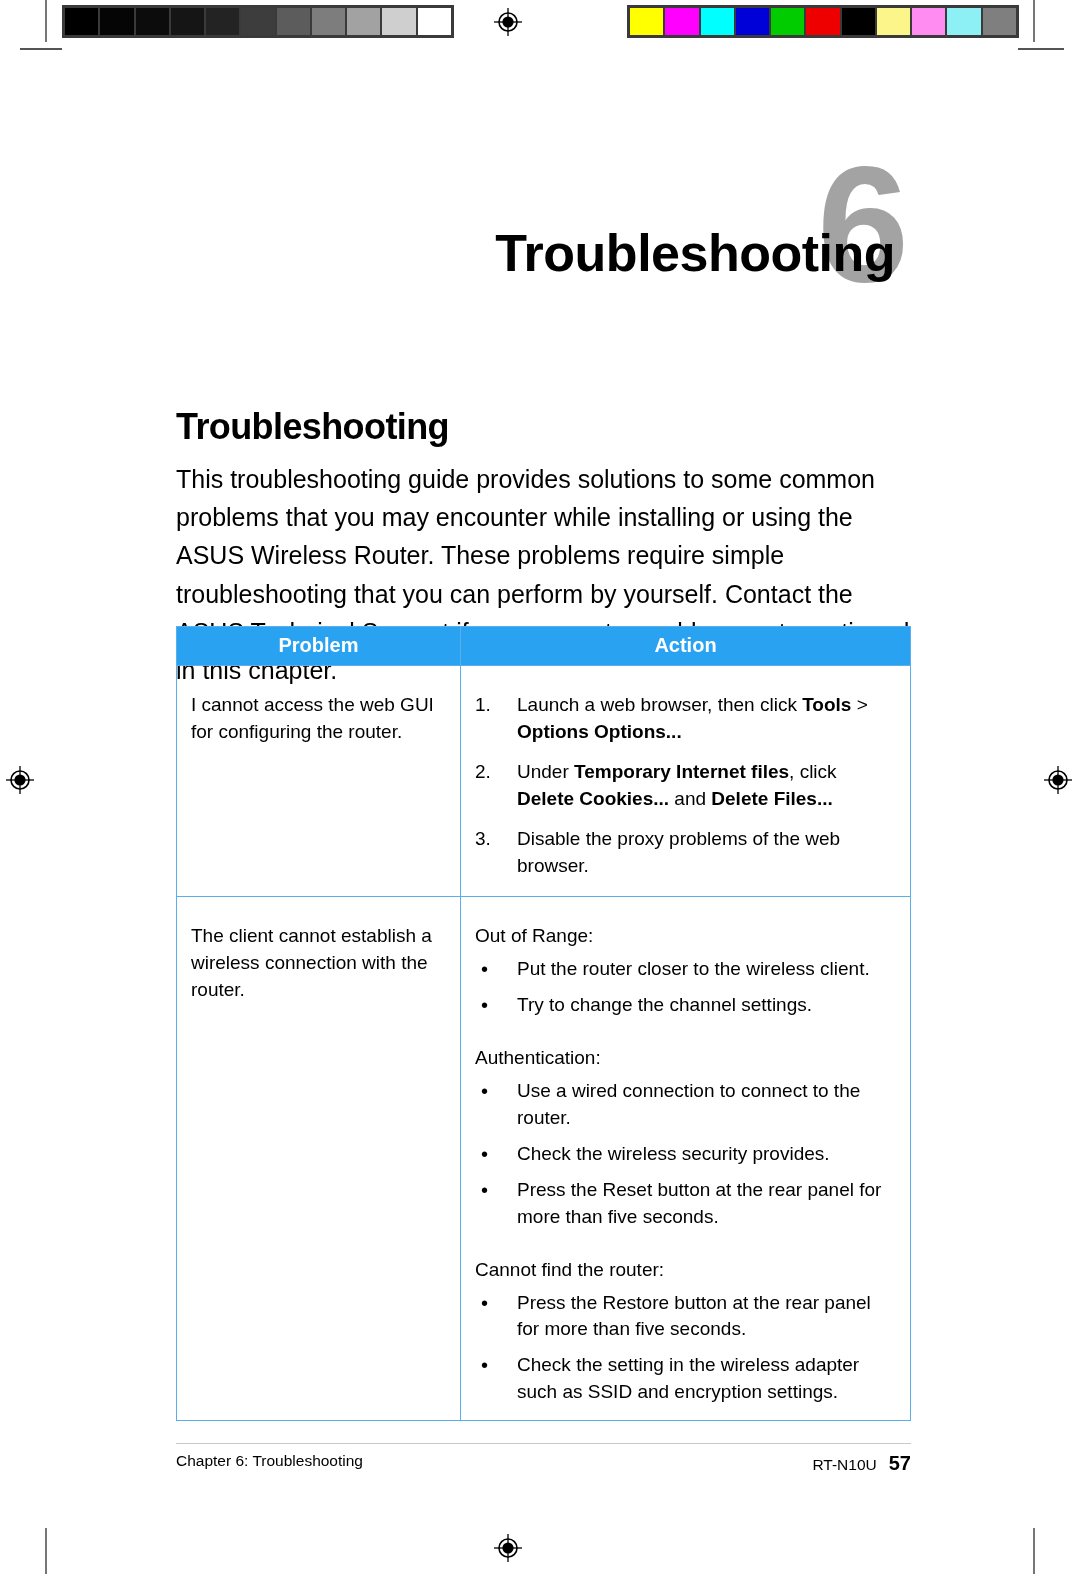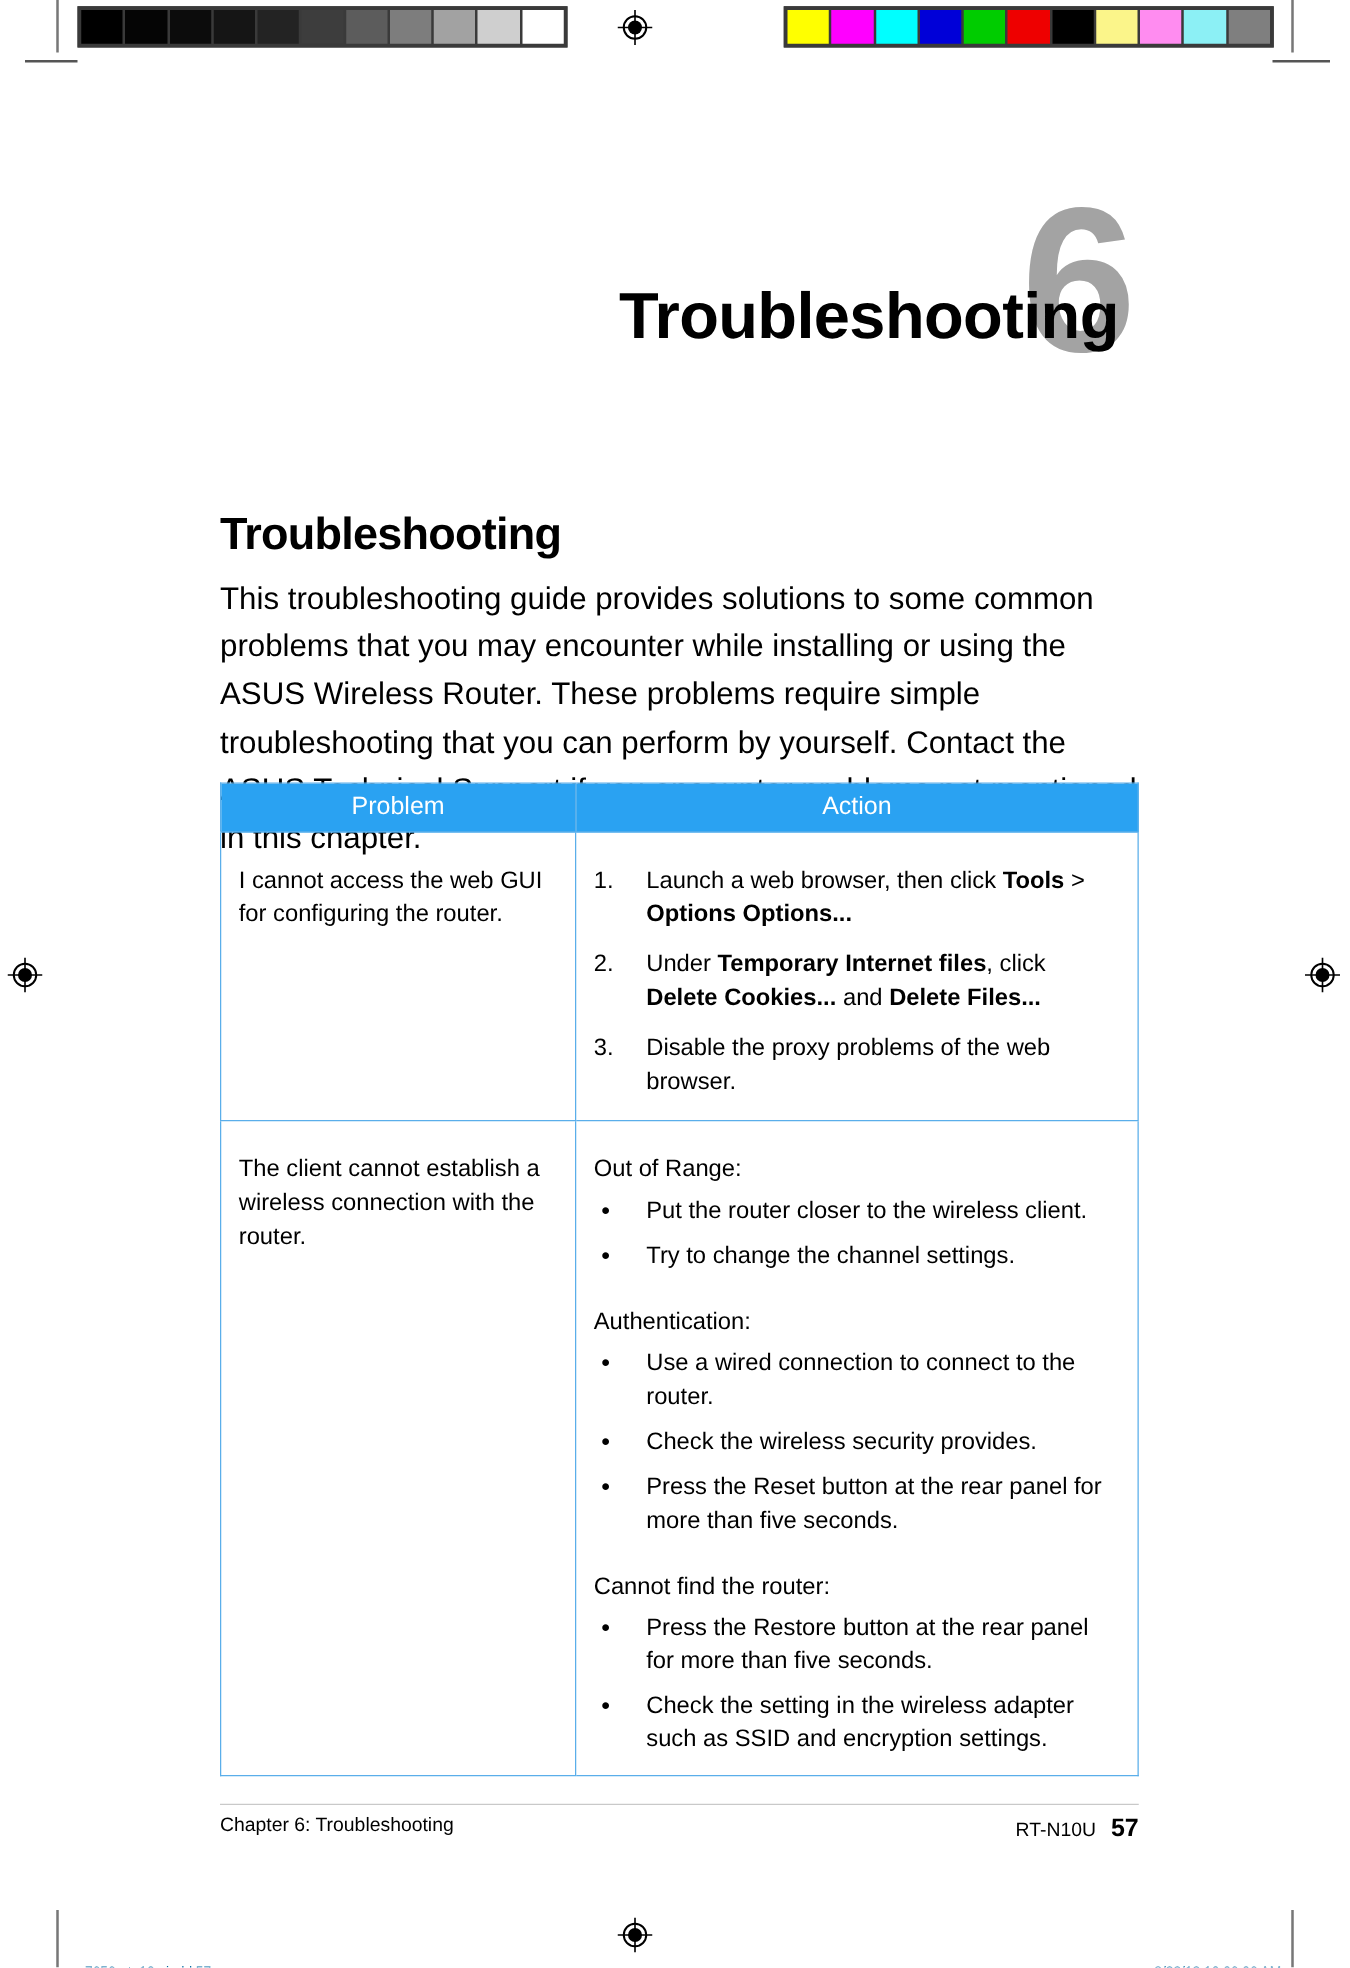--- a/index.html
+++ b/index.html
@@ -65,21 +65,21 @@
   
   .tbl{
     position:absolute;left:176px;top:626px;width:735px;
     border:1px solid #5aaeea;
     box-sizing:border-box;
     border-collapse:collapse;
   }
   table.tbl{border-spacing:0;}
   .tbl th{
     background:#2aa2f2;color:#ffffff;
-    font-size:20px;font-weight:normal;
+    font-size:20px;font-weight:bold;
     padding:7px 0 8px 0;
     text-align:center;
     border:0;
   }
   .tbl th.problem-h{width:283px;}
   .tbl td{
     vertical-align:top;
     border-top:1px solid #5aaeea;
     border-right:1px solid #5aaeea;
     padding:26px 12px 14px 14px;

